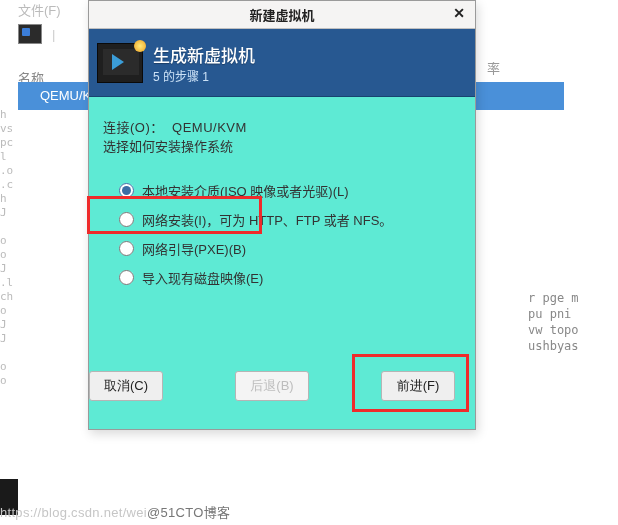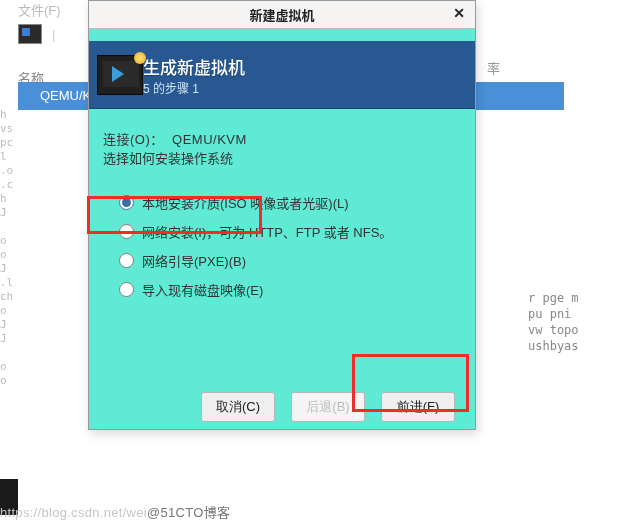--- a/index.html
+++ b/index.html
@@ -43,21 +43,21 @@
       height: 28px; background: #f5f4f3; border-bottom: 1px solid #c0c0c0;
       display: flex; align-items: center; justify-content: center; position: relative;
       font-weight: bold; font-size: 13px;
     }
     .dialog-close {
       position: absolute; right: 6px; top: 2px; width: 20px; height: 20px;
       text-align: center; line-height: 20px; font-size: 14px; cursor: pointer;
     }
     .dialog-banner {
       height: 68px; background: #275891; color: #fff; display: flex; align-items: center;
-      padding-left: 8px; border-bottom: 1px solid #184470; margin-top: 12px;
+      padding-left: 8px; gap: 10px; border-bottom: 1px solid #184470;
     }
     .banner-icon {
       width: 46px; height: 40px; background: #1f1f1f; border: 1px solid #0a0a0a;
       position: relative; flex: none;
     }
     .banner-icon .screen {
       position: absolute; left: 5px; top: 5px; width: 36px; height: 26px; background: #2b2b2b;
     }
     .banner-icon .play {
       position: absolute; left: 14px; top: 10px; width: 0; height: 0;
@@ -69,22 +69,22 @@
     }
     .banner-title { font-size: 17px; font-weight: 500; text-shadow: 0 1px 1px rgba(0,0,0,.3);}
     .banner-sub { font-size: 12px; color: #cbe1f6; }
     .dialog-body { padding: 20px 12px 12px 14px; font-size: 13px; color: #333; }
     .conn-line { letter-spacing: .5px;}
     .section-label { margin-bottom: 26px; }
     .radio-group { display: flex; flex-direction: column; gap: 10px; margin-left: 16px; }
     .radio-opt { display: flex; align-items: center; gap: 8px; font-size: 13px; cursor: pointer;}
     .radio-opt input { width: 15px; height: 15px; accent-color: #3b6ea5; cursor: pointer;}
     .dialog-buttons {
-      position: absolute; bottom: 7px; left: 0; width: 100%;
-      display: flex; justify-content: flex-end; gap: 16px; padding-right: 20px;
+      position: absolute; bottom: 28px; left: 0; width: 100%;
+      display: flex; justify-content: space-between; gap: 16px; padding-right: 20px;
     }
     .btn {
       min-width: 74px; height: 30px; padding: 0 10px;
       background: #efefef; border: 1px solid #b5b5b5; border-radius: 3px;
       font-size: 13px; color: #222; cursor: pointer;
       display: inline-flex; align-items: center; justify-content: center;
     }
     .btn[disabled] { color: #bdbdbd; background: #f4f4f4; cursor: not-allowed;}
     .hl-red { position: absolute; border: 3px solid #ef2b2b; pointer-events: none; }
     .hl1 { left: 87px; top: 196px; width: 175px; height: 38px; }

